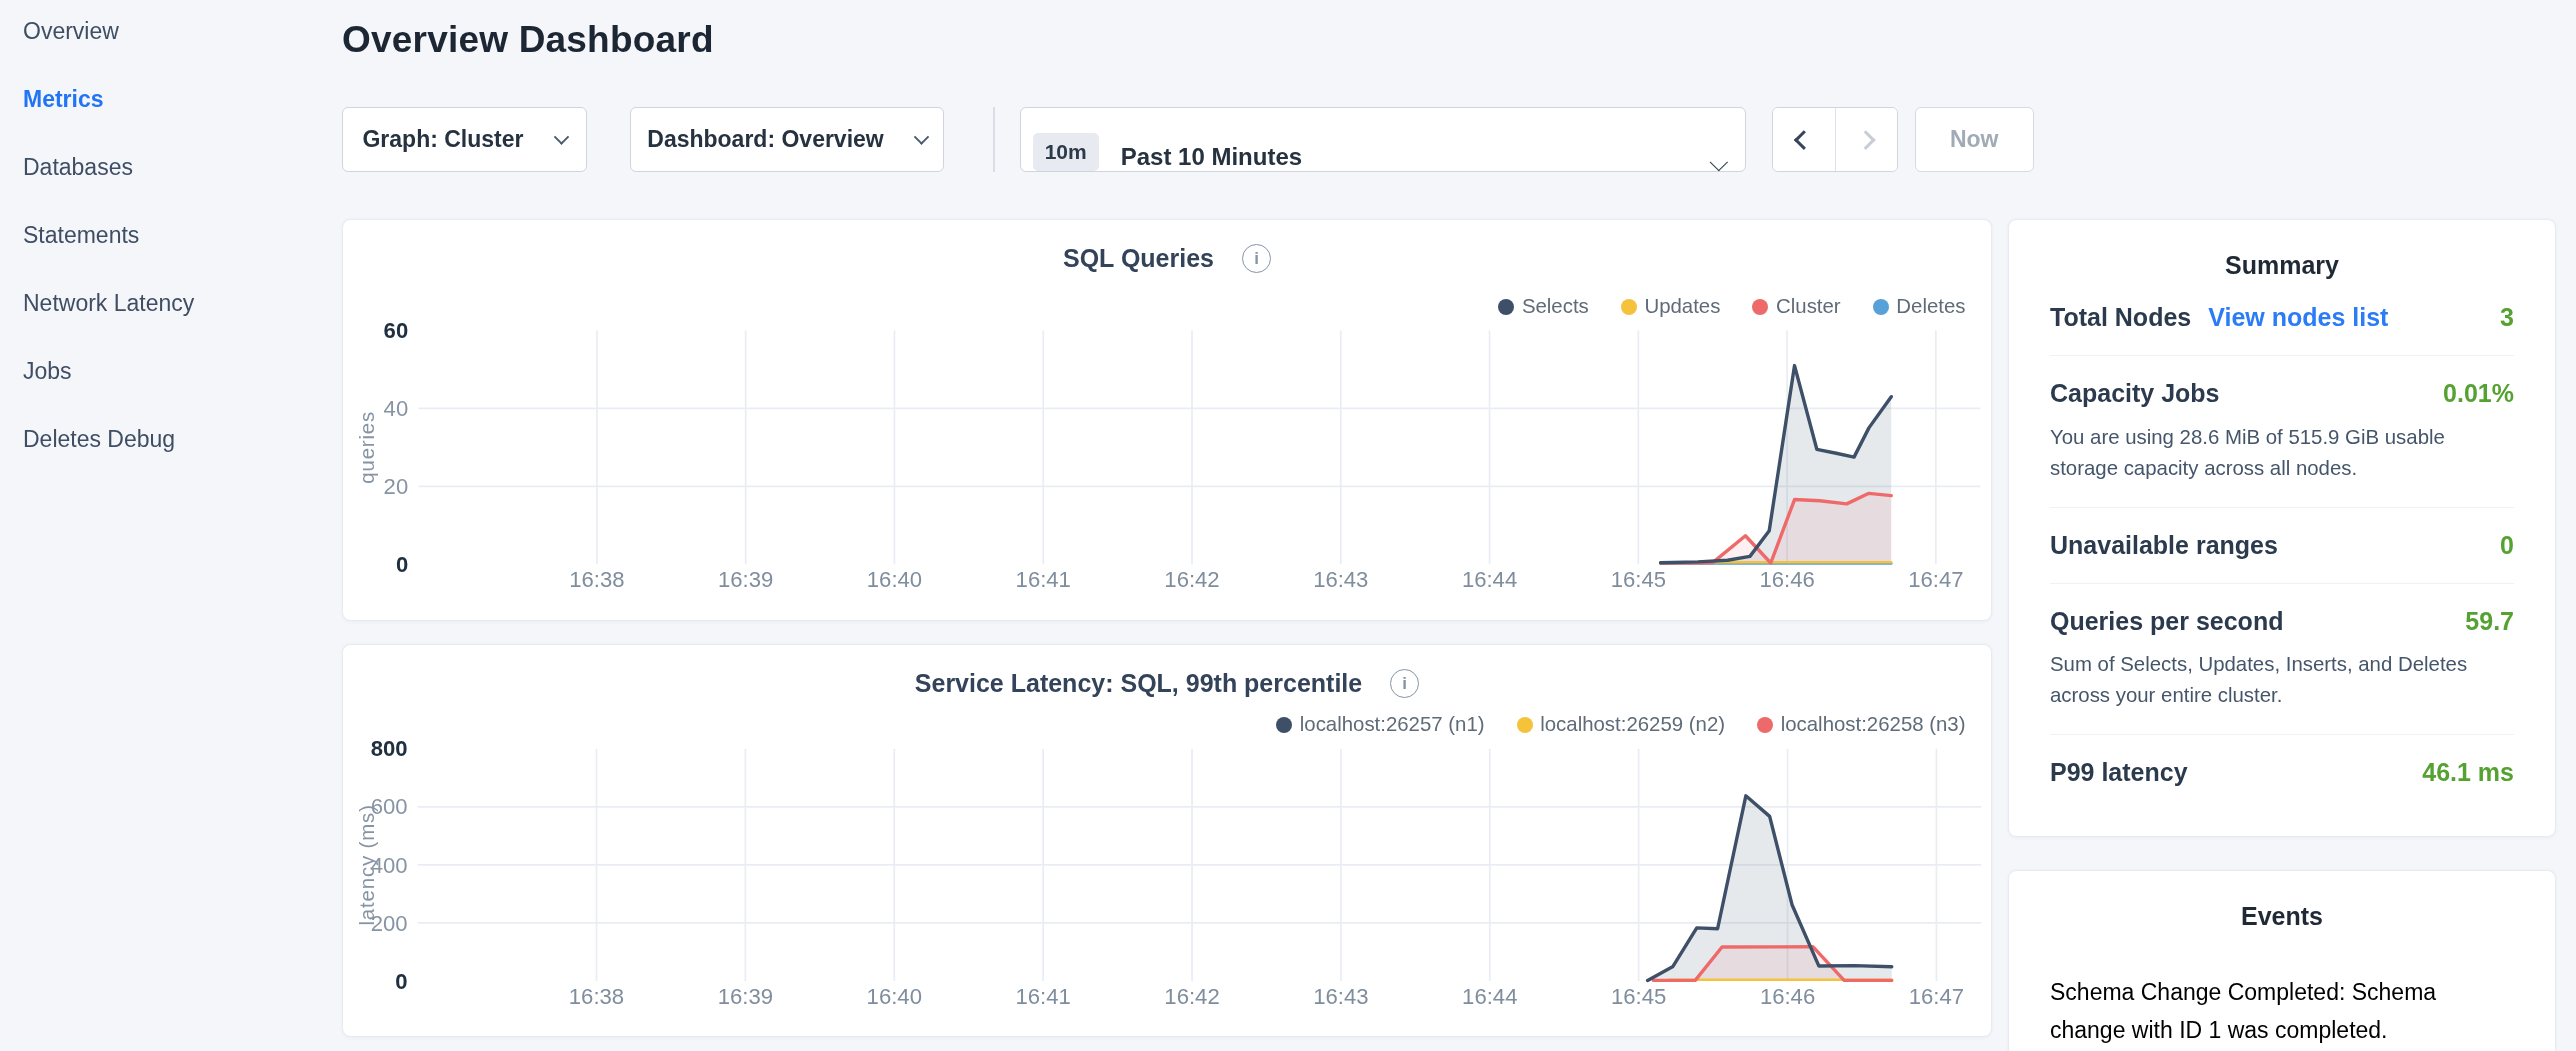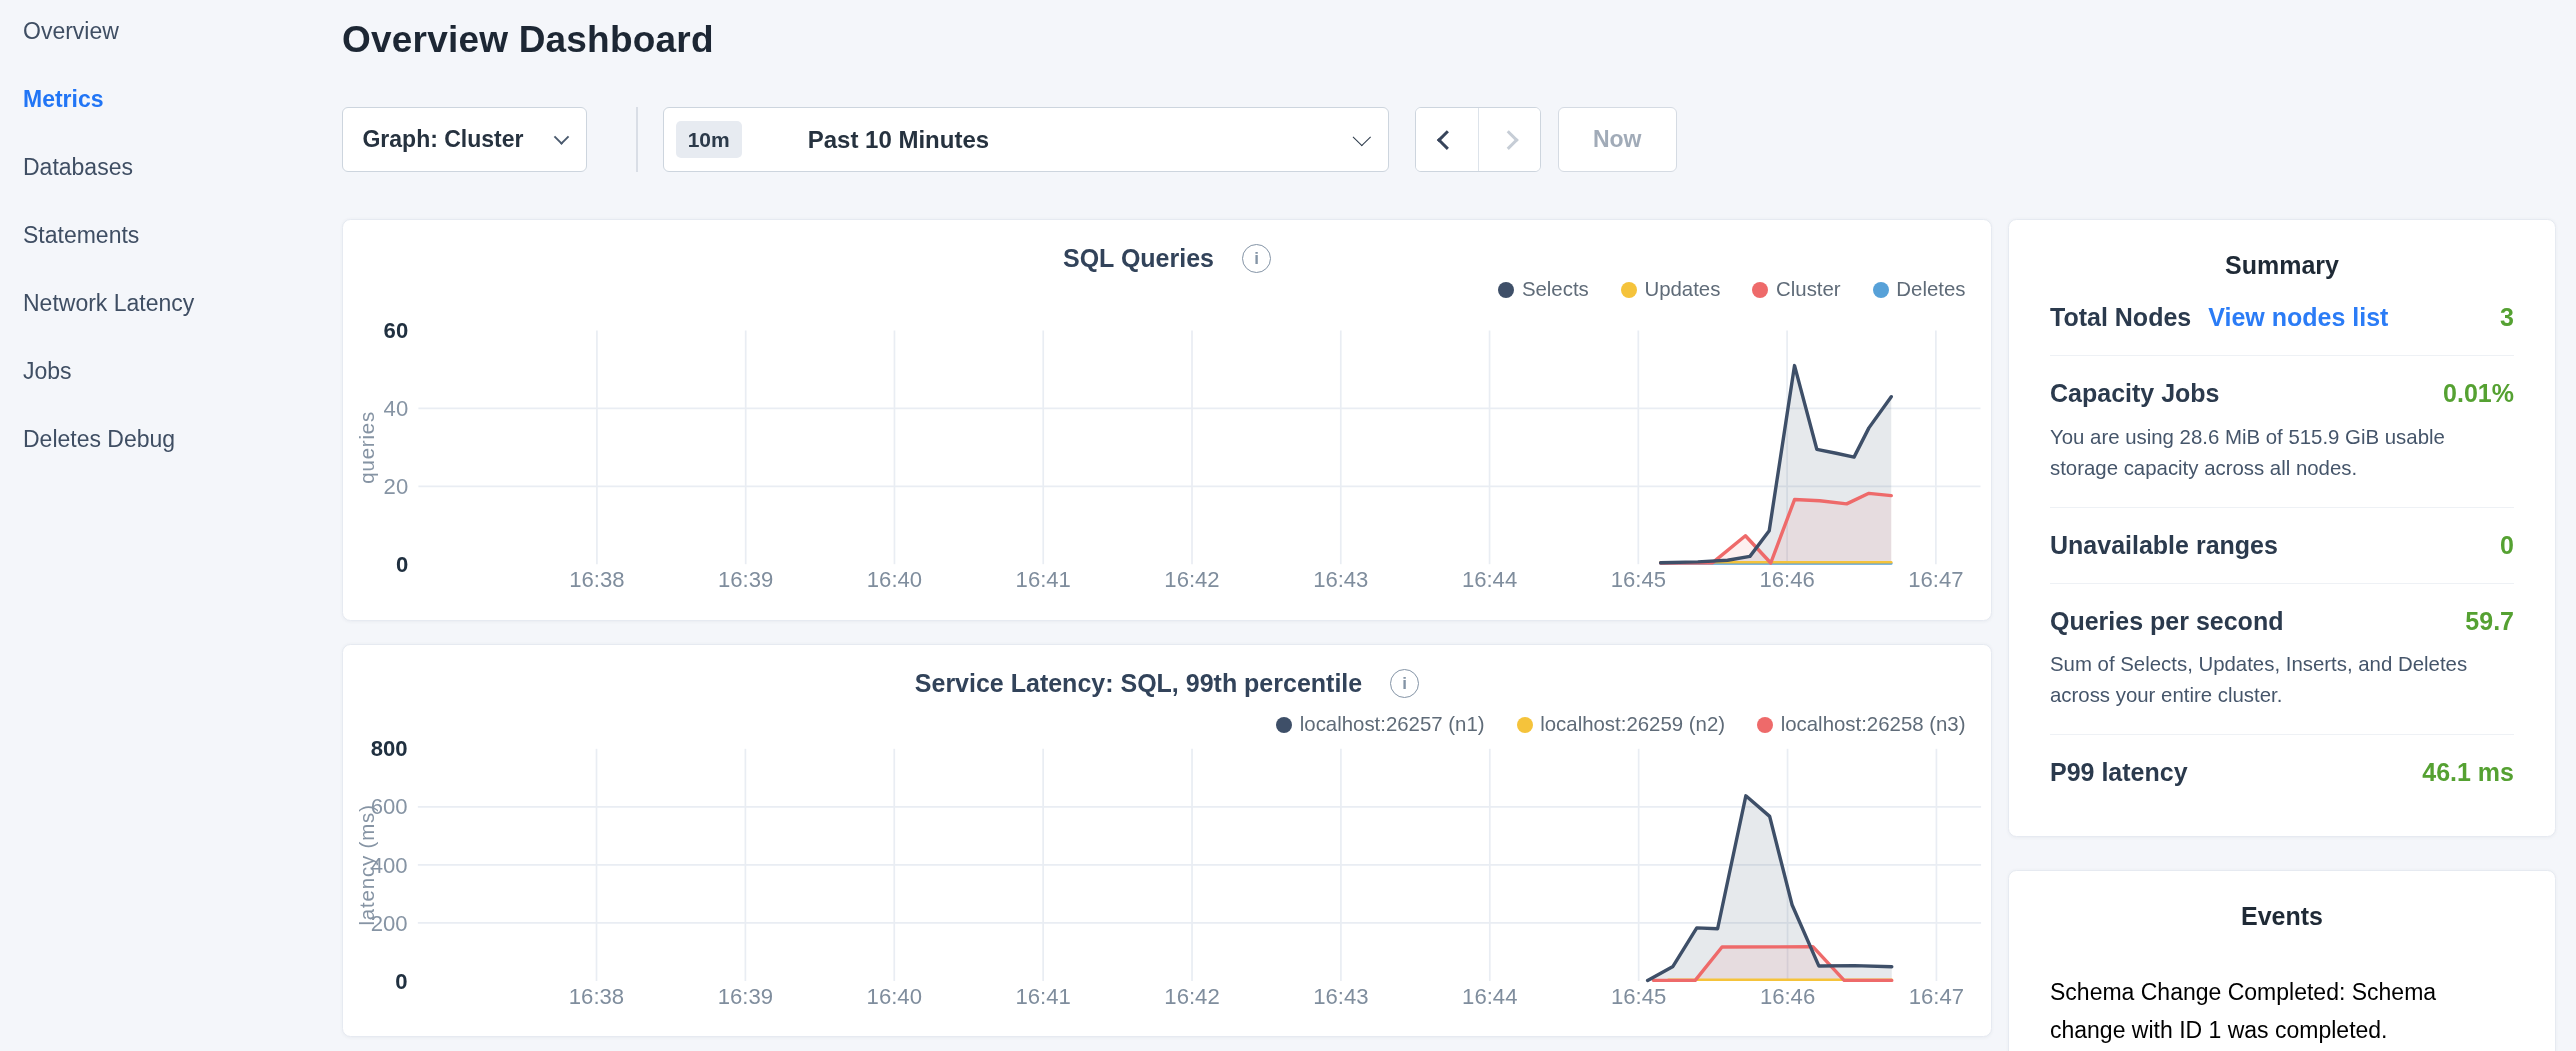--- a/index.html
+++ b/index.html
@@ -30,22 +30,22 @@
   }
   .dd-graph { width:245px; }
   .dd-dash  { width:314px; margin-left:43px; }
   .chev {
     width:11px; height:11px; border-right:2.6px solid #4a5a6e; border-bottom:2.6px solid #4a5a6e;
     transform:rotate(45deg) translate(-1.7px,-1.7px); display:inline-block;
   }
   .vdivider { width:1.7px; background:#d9dee6; margin-left:49px; }
   .time-select {
     width:726px; height:65px; margin-left:25px; background:#fff;
-    border:1.7px solid #cdd5de; border-radius:6px; display:flex; align-items:center;
-    padding:0 22px 0 12px; cursor:pointer;gap:44px;
+    border:1.7px solid #cdd5de; border-radius:6px; display:flex; align-items:flex-end;
+    padding:0 22px 0 12px; cursor:pointer;
   }
   .time-badge {
     background:#e7ebf1; border-radius:5.1px; padding:6.8px 12px;
     font-size:21px; font-weight:700; color:#2c3a4a; margin-right:22px;
   }
   .time-label { font-size:24px; font-weight:700; color:#26323f; }
   .time-caret {
     margin-left:auto; width:12.8px; height:12.8px;
     border-right:1.7px solid #2c3a4a; border-bottom:1.7px solid #2c3a4a;
     transform:rotate(45deg) translateY(-3.4px);
@@ -76,21 +76,21 @@
     position:absolute; left:0; right:0; top:24px; display:flex;
     align-items:center; justify-content:center; gap:28px;
   }
   .chart-title { font-size:25px; font-weight:700; color:#32435a; }
   .info-icon {
     width:29px; height:29px; border:1.7px solid #8494a6; border-radius:50%;
     color:#8494a6; font-size:17px; font-weight:700; display:flex;
     align-items:center; justify-content:center; cursor:pointer;
   }
   .legend { position:absolute; right:25.5px; display:flex; gap:32px; align-items:center; }
-  .c1 .legend { top:58px; }
+  .c1 .legend { top:75px; }
   .c2 .legend { top:68px; }
   .legend-item { display:flex; align-items:center; gap:7.7px; cursor:pointer; }
   .legend-dot { width:16px; height:16px; border-radius:50%; }
   .legend-label { font-size:20.4px; color:#5f6b78; }
   .plot-svg { position:absolute; left:0; top:0; }
   
   .right-panel { position:absolute; left:2008px; top:219px; width:548px; }
   .summary-card { width:548px; padding-bottom:25.5px; }
   .panel-title { text-align:center; font-size:25px; font-weight:700; color:#1f2a36; margin-top:31px; }
   .sum-sec { margin:0 41px; padding:23px 0; }
@@ -116,20 +116,24 @@
   <div class="side-item">Network Latency</div>
   <div class="side-item">Jobs</div>
   <div class="side-item">Deletes Debug</div>
 </nav>
 
 <h1 class="page-title">Overview Dashboard</h1>
 
 <div class="controls">
   <div class="dd-btn dd-graph">
     <span>Graph: Cluster</span>
+    <span class="chev"></span>
+  </div>
+  <div class="dd-btn dd-dash">
+    <span>Dashboard: Overview</span>
     <span class="chev"></span>
   </div>
   <div class="vdivider"></div>
   <div class="time-select">
     <span class="time-badge">10m</span>
     <span class="time-label">Past 10 Minutes</span>
     <span class="time-caret"></span>
   </div>
   <div class="arrow-group">
     <button class="arrow-btn">

